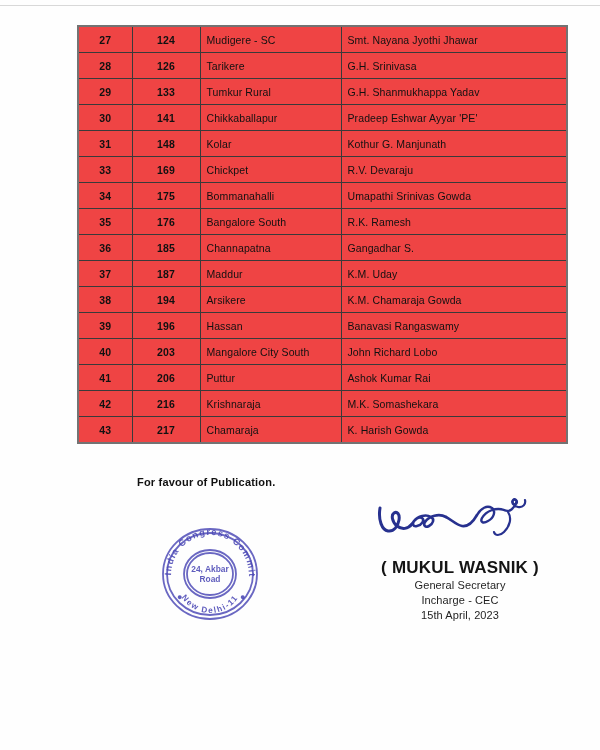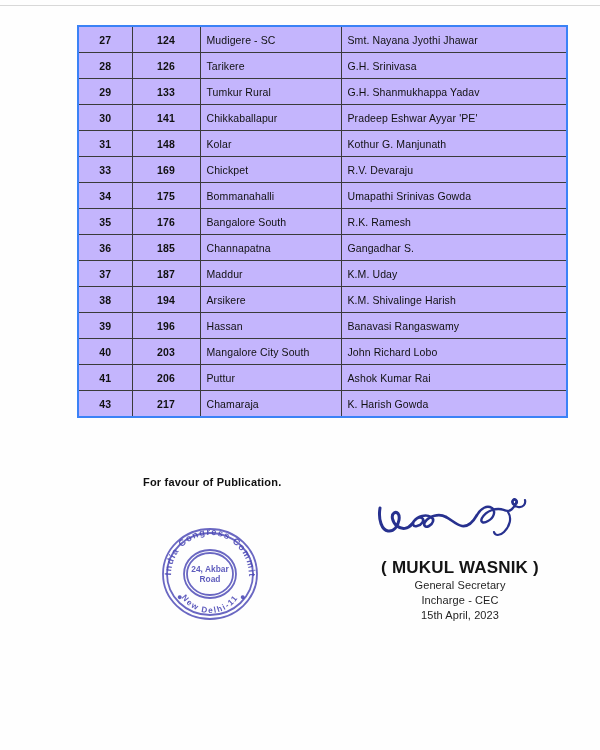--- a/index.html
+++ b/index.html
@@ -39,22 +39,22 @@
   .candidate-table-wrap {
     position: absolute;
     left: 77px;
     top: 25px;
     width: 489px;
   }
   table.candidate-table {
     width: 489px;
     border-collapse: collapse;
     table-layout: fixed;
-    background: #c4b5fd;
-    border: 2px solid #3b82f6;
+    background: #ef4444;
+    border: 2px solid #737373;
   }
   table.candidate-table td {
     border: 1px solid #3a3a3a;
     height: 25px;
     padding: 0 6px;
     font-size: 10.5px;
     color: #111111;
     vertical-align: middle;
     letter-spacing: 0.1px;
     white-space: nowrap;
@@ -74,21 +74,21 @@
     color: #161616;
   }
   td.cell-sl { border-right-width: 2px; border-right-color: #1c1c1c; }
   td.cell-ac { border-right-width: 2px; border-right-color: #1c1c1c; }
   td.cell-name { text-align: left; border-right-width: 2px; border-right-color: #1c1c1c; }
   td.cell-cand { text-align: left; margin-top: 32px; }
 
   
   .publication-note {
     position: absolute;
-    left: 143px;
+    left: 137px;
     top: 476px;
     font-size: 11px;
     font-weight: bold;
     color: #111111;
     letter-spacing: 0.2px;
   }
 
   
   .stamp {
     position: absolute;
@@ -205,39 +205,45 @@
           <tr>
             <td class="cell-sl">37</td>
             <td class="cell-ac">187</td>
             <td class="cell-name">Maddur</td>
             <td class="cell-cand">K.M. Uday</td>
           </tr>
           <tr>
             <td class="cell-sl">38</td>
             <td class="cell-ac">194</td>
             <td class="cell-name">Arsikere</td>
-            <td class="cell-cand">K.M. Shivalinge Harish</td>
+            <td class="cell-cand">K.M. Chamaraja Gowda</td>
           </tr>
           <tr>
             <td class="cell-sl">39</td>
             <td class="cell-ac">196</td>
             <td class="cell-name">Hassan</td>
             <td class="cell-cand">Banavasi Rangaswamy</td>
           </tr>
           <tr>
             <td class="cell-sl">40</td>
             <td class="cell-ac">203</td>
             <td class="cell-name">Mangalore City South</td>
             <td class="cell-cand">John Richard Lobo</td>
           </tr>
           <tr>
             <td class="cell-sl">41</td>
             <td class="cell-ac">206</td>
             <td class="cell-name">Puttur</td>
             <td class="cell-cand">Ashok Kumar Rai</td>
+          </tr>
+          <tr>
+            <td class="cell-sl">42</td>
+            <td class="cell-ac">216</td>
+            <td class="cell-name">Krishnaraja</td>
+            <td class="cell-cand">M.K. Somashekara</td>
           </tr>
           <tr>
             <td class="cell-sl">43</td>
             <td class="cell-ac">217</td>
             <td class="cell-name">Chamaraja</td>
             <td class="cell-cand">K. Harish Gowda</td>
           </tr>
         </tbody>
     </table>
   </div>

